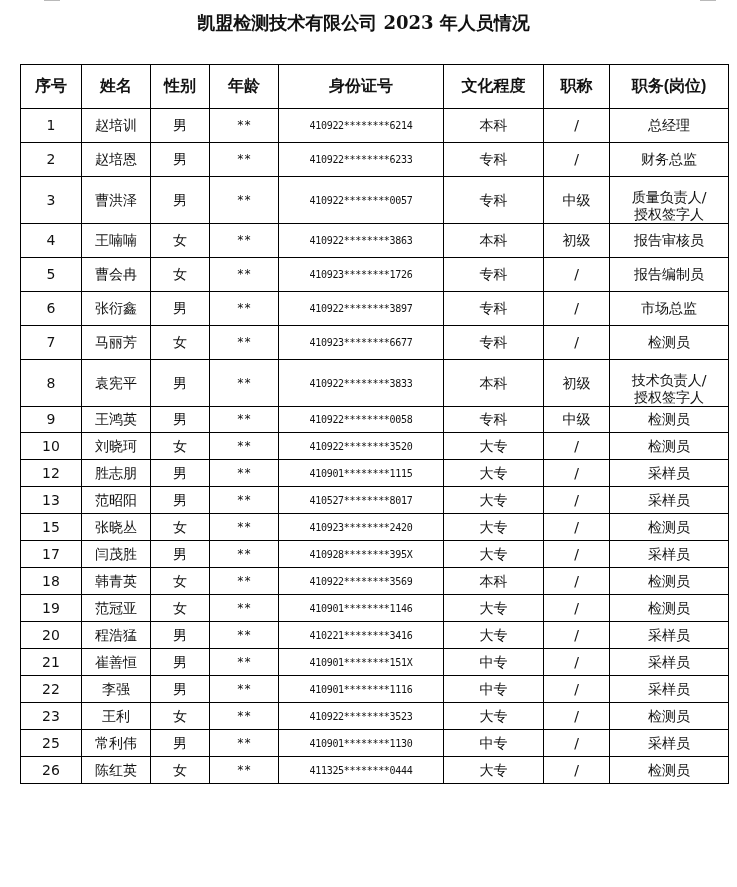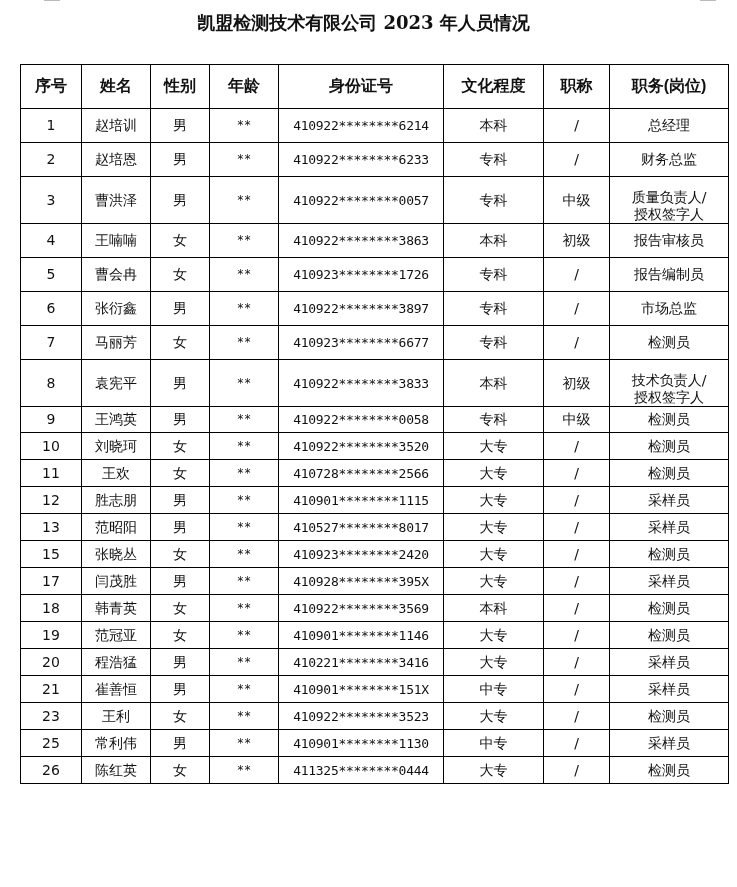--- a/index.html
+++ b/index.html
@@ -10,21 +10,21 @@
   .corner-right { left: 468px; }
   .title { position: absolute; top: 10px; left: 0; width: 727px; text-align: center;
            font-family: "DejaVu Serif", "Liberation Serif", serif; font-weight: bold;
            font-size: 18px; letter-spacing: 0px; line-height: 26px; }
   table { position: absolute; top: 64px; left: 20px; border-collapse: collapse;
           table-layout: fixed; width: 708px; }
   th, td { border: 1.5px solid #000; text-align: center; vertical-align: middle; padding: 0; }
   th { height: 43px; font-family: Liberation Sans, sans-serif;
        font-weight: bold; font-size: 16px; }
   td { font-size: 14px; line-height: 17px; }
-  td.id { font-family: "DejaVu Sans Mono", "Liberation Mono", monospace; font-size: 13px; letter-spacing: -0.3px; }
+  td.id { font-family: "DejaVu Sans Mono", "Liberation Mono", monospace; font-size: 10px; letter-spacing: -0.3px; }
   td.age { font-family: "DejaVu Sans Mono", "Liberation Mono", monospace; font-size: 12px; }
   tr.h34 td { height: 33px; }
   tr.h44 td { height: 43px; }
   tr.h26 td { height: 25px; }
   tr.h27 td { height: 26px; }
   .two-line { display: inline-block; line-height: 17px; margin-top: 12px; }
 </style>
 </head>
 <body>
 
@@ -151,30 +151,20 @@
         <td>10</td>
         <td>刘晓珂</td>
         <td>女</td>
         <td class="age">**</td>
         <td class="id">410922********3520</td>
         <td>大专</td>
         <td>/</td>
         <td>检测员</td>
       </tr>
       <tr class="h27">
-        <td>11</td>
-        <td>王欢</td>
-        <td>女</td>
-        <td class="age">**</td>
-        <td class="id">410728********2566</td>
-        <td>大专</td>
-        <td>/</td>
-        <td>检测员</td>
-      </tr>
-      <tr class="h27">
         <td>12</td>
         <td>胜志朋</td>
         <td>男</td>
         <td class="age">**</td>
         <td class="id">410901********1115</td>
         <td>大专</td>
         <td>/</td>
         <td>采样员</td>
       </tr>
       <tr class="h27">
@@ -241,20 +231,30 @@
         <td>21</td>
         <td>崔善恒</td>
         <td>男</td>
         <td class="age">**</td>
         <td class="id">410901********151X</td>
         <td>中专</td>
         <td>/</td>
         <td>采样员</td>
       </tr>
       <tr class="h27">
+        <td>22</td>
+        <td>李强</td>
+        <td>男</td>
+        <td class="age">**</td>
+        <td class="id">410901********1116</td>
+        <td>中专</td>
+        <td>/</td>
+        <td>采样员</td>
+      </tr>
+      <tr class="h27">
         <td>23</td>
         <td>王利</td>
         <td>女</td>
         <td class="age">**</td>
         <td class="id">410922********3523</td>
         <td>大专</td>
         <td>/</td>
         <td>检测员</td>
       </tr>
       <tr class="h27">

